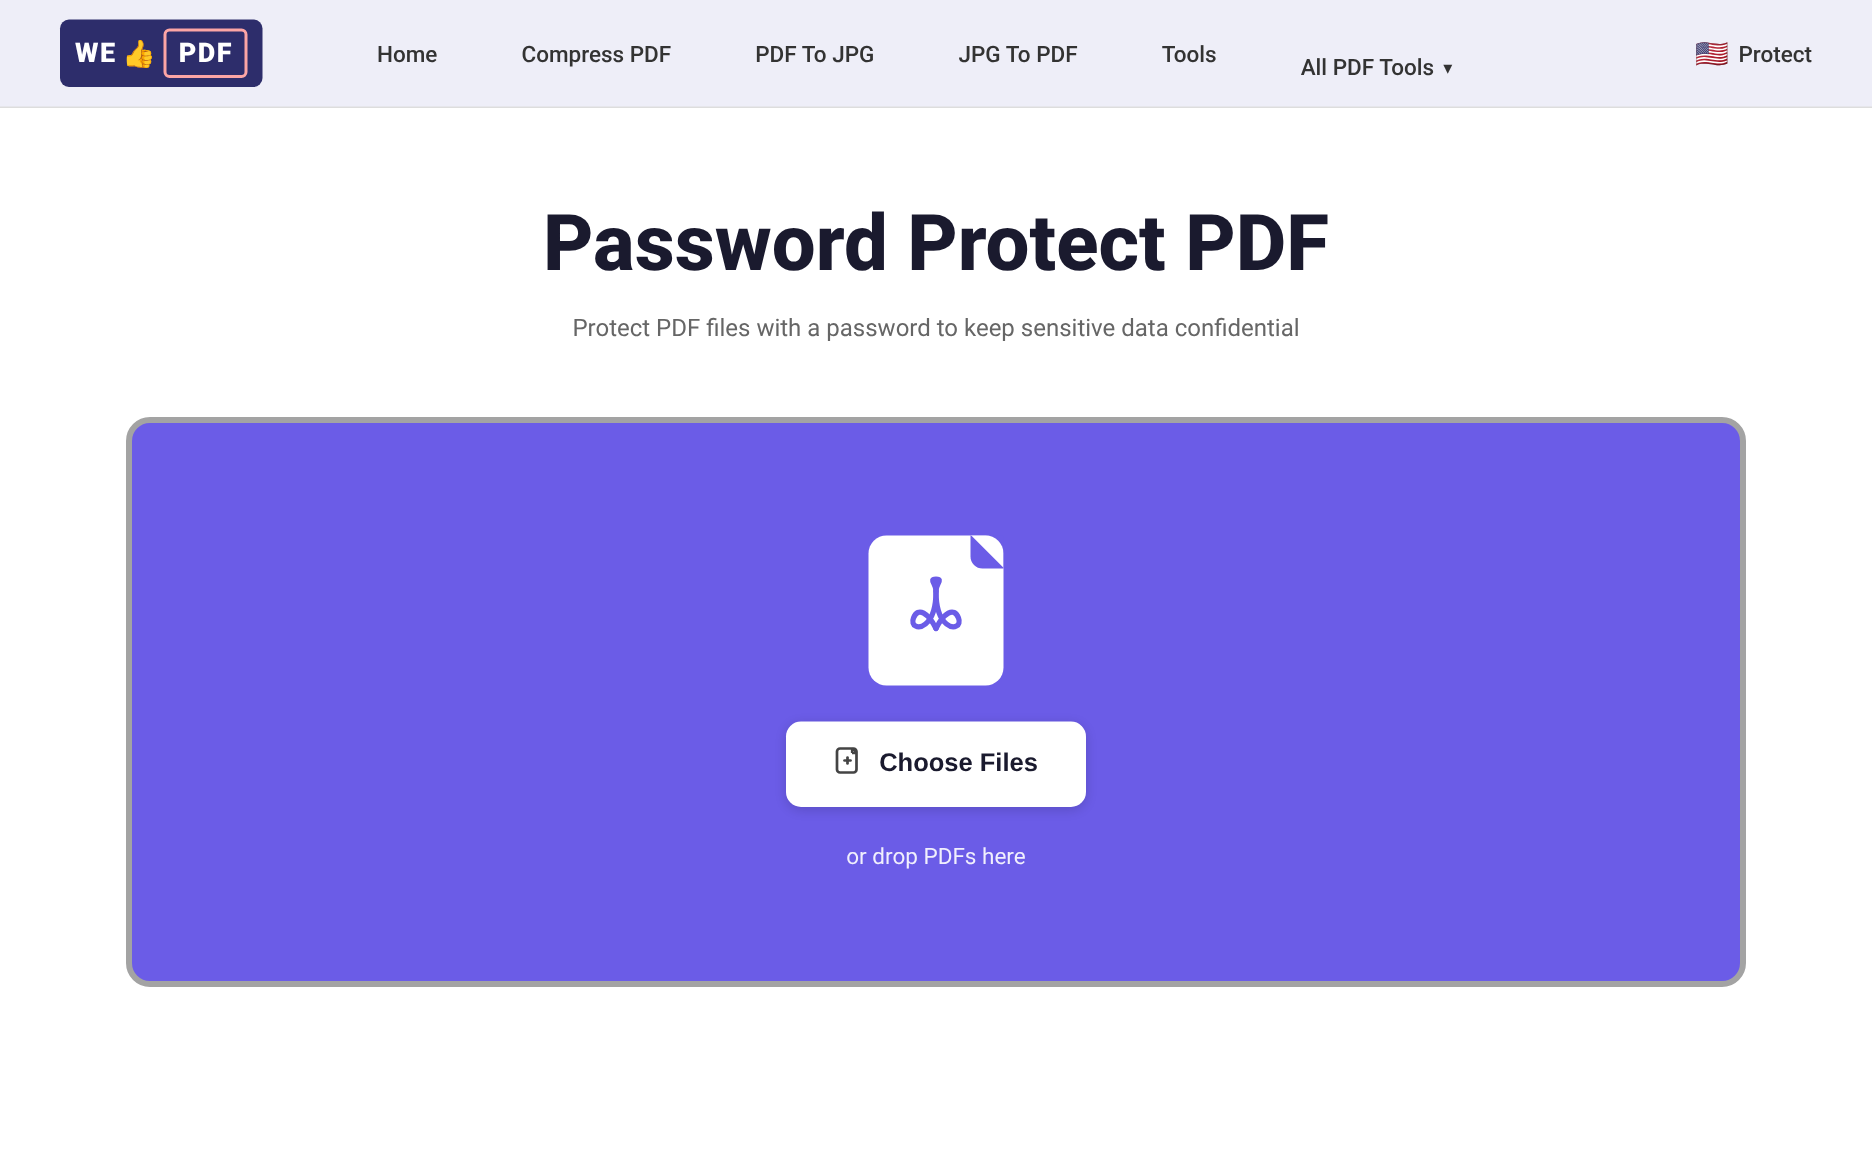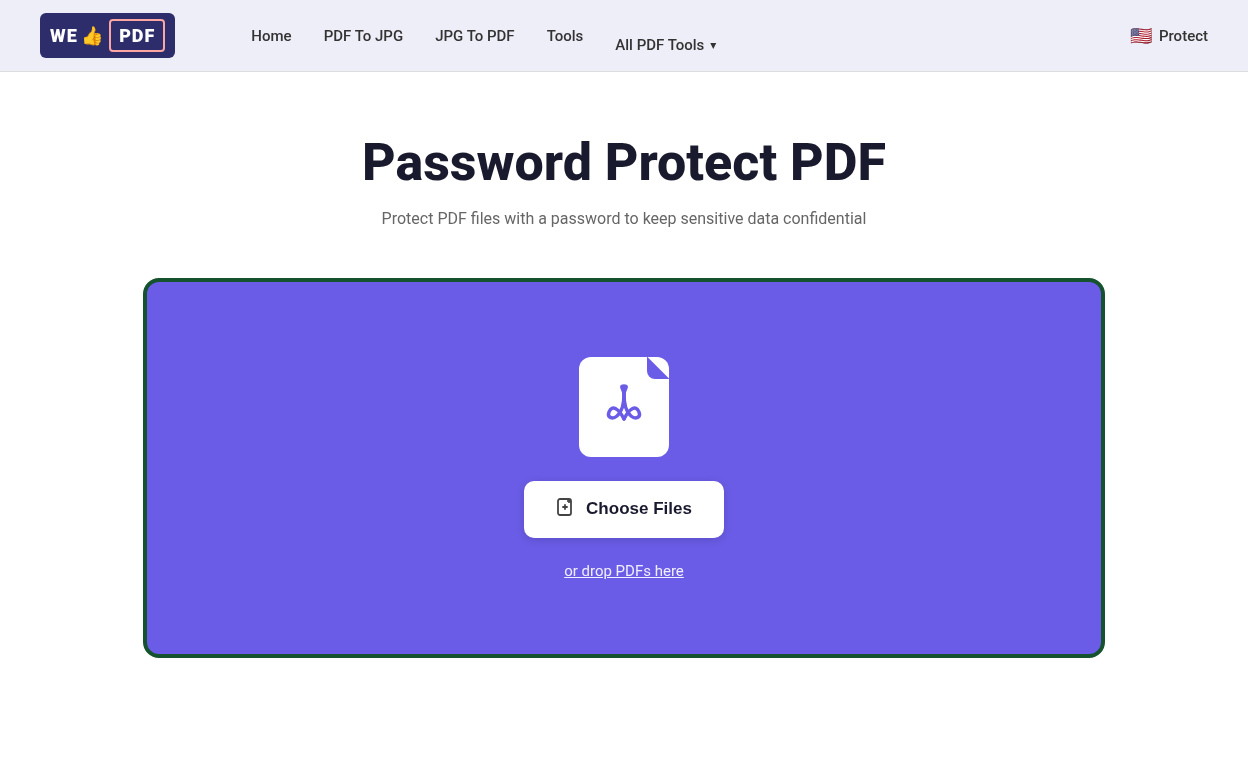--- a/index.html
+++ b/index.html
@@ -63,21 +63,21 @@
       font-size: 18px;
       font-weight: 900;
       padding: 4px 8px;
       border-radius: 4px;
       border: 2px solid #fca5a5;
     }
 
     nav {
       display: flex;
       align-items: center;
-      gap: 0;
+      gap: 24px;
       flex: 1;
     }
 
     .nav-item {
       color: #333;
       font-size: 15px;
       font-weight: 500;
       padding: 8px 16px;
       cursor: pointer;
       text-decoration: none;
@@ -134,24 +134,24 @@
 
     .page-subtitle {
       font-size: 16px;
       color: #666;
       margin-bottom: 50px;
       text-align: center;
     }
 
     
     .drop-zone {
-      width: 962px;
+      width: 1080px;
       min-height: 380px;
       background-color: #6b5ce7;
-      border: 4px solid #14532d;
+      border: 4px solid #a3a3a3;
       border-radius: 16px;
       display: flex;
       flex-direction: column;
       align-items: center;
       justify-content: center;
       gap: 24px;
       padding: 66px;
       position: relative;
     }
 
@@ -207,21 +207,20 @@
     }
 
     .file-plus-icon {
       font-size: 18px;
       color: #444;
     }
 
     .drop-hint {
       color: rgba(255,255,255,0.9);
       font-size: 15px;
-      text-decoration: underline;
     }
 
     
     .pdf-svg {
       width: 50px;
       height: 55px;
     }
   </style>
 </head>
 <body>
@@ -230,20 +229,21 @@
   <a class="logo-container" href="#">
     <div class="logo-box">
       <span class="logo-we">WE</span>
       <span class="logo-thumb">👍</span>
       <span class="logo-pdf">PDF</span>
     </div>
   </a>
 
   <nav>
     <a class="nav-item" href="#">Home</a>
+    <a class="nav-item" href="#">Compress PDF</a>
     <a class="nav-item" href="#">PDF To JPG</a>
     <a class="nav-item" href="#">JPG To PDF</a>
     <a class="nav-item" href="#">Tools</a>
     <div class="nav-tools">
       <span>All PDF Tools</span>
       <span class="chevron-icon">▾</span>
     </div>
   </nav>
 
   <div class="lang-selector">

